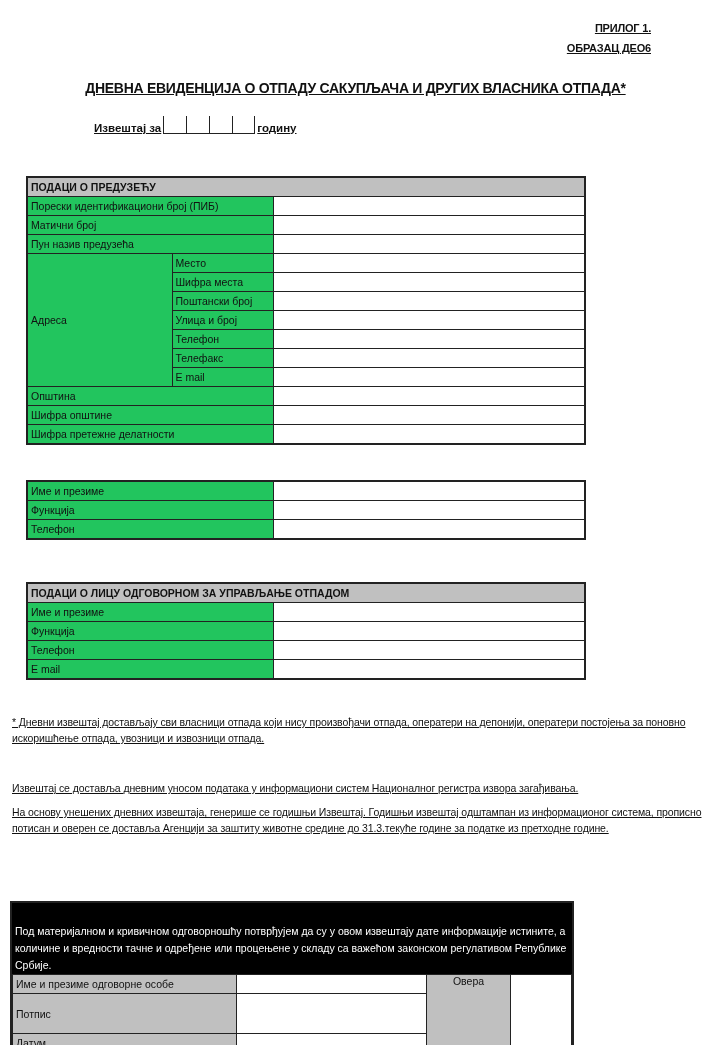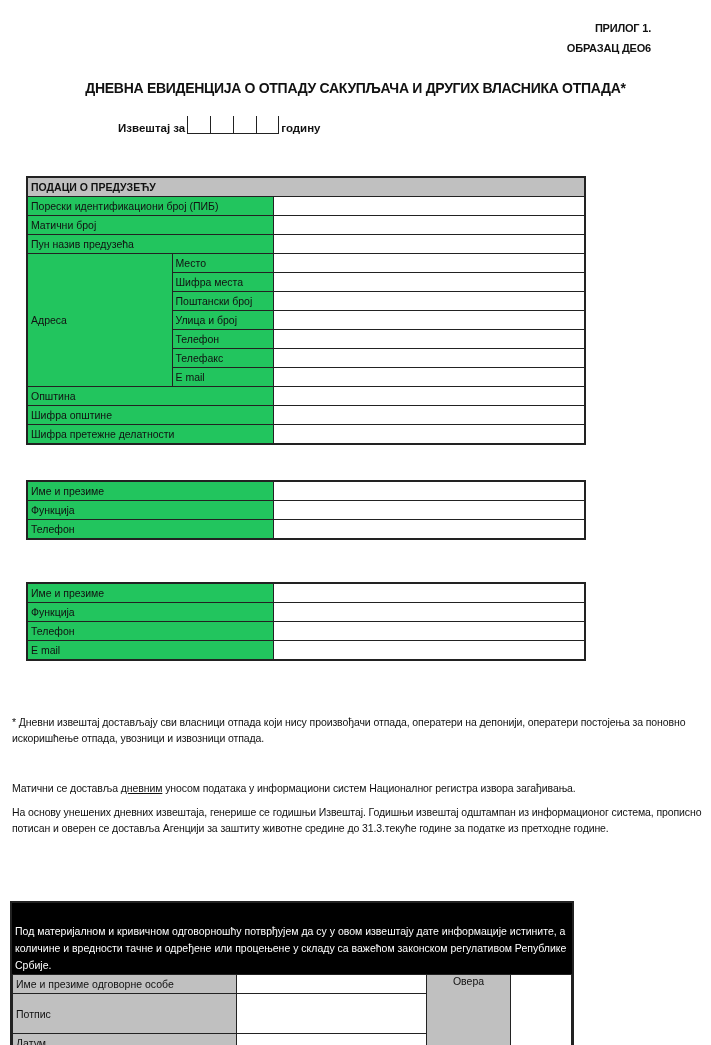--- a/index.html
+++ b/index.html
@@ -1,21 +1,21 @@
 <!DOCTYPE html>
 <html><head>
 <meta charset="utf-8">
 <style>
   html, body { margin:0; padding:0; background:#ffffff; }
   body { width:711px; height:1045px; position:relative; overflow:hidden;
          font-family:"Liberation Sans", sans-serif; color:#111; }
-  .abs { position:absolute; }
+  .abs { position:absolute;text-decoration:underline; }
   .hdr-r { right:60px; font-weight:bold; font-size:11px; text-align:right; letter-spacing:-0.2px; }
   .title { left:0; width:711px; top:80px; text-align:center; font-weight:bold; font-size:14px; letter-spacing:-0.3px; }
-  .year { top:116px; left:118px; font-size:11.5px; font-weight:bold; display:flex; align-items:flex-end; }
+  .year { top:116px; left:94px; font-size:11.5px; font-weight:bold; display:flex; align-items:flex-end; }
   .year .boxes { display:flex; height:17px; border-bottom:1.5px solid #222; margin:0 2px; }
   .year .boxes span { width:22px; border-left:1.5px solid #222; }
   .year .boxes span:last-child { border-right:1.5px solid #222; width:21px; }
 
   table.form { position:absolute; left:26px; width:560px; border-collapse:collapse;
                border:2.5px solid #222; font-size:10.5px; table-layout:fixed; }
   table.form td { border:1.5px solid #222; height:18px; padding:0 3px; line-height:18px; white-space:nowrap; overflow:hidden; }
   table.form td.g { background:#22c55e; }
   table.form td.w { background:#fff; padding:0; }
   table.form td.h { background:#c0c0c0; font-weight:bold; }
@@ -135,41 +135,44 @@
       </tr>
 </tbody>
   </table>
 
 <table class="form" style="top:582px;">
   <colgroup>
       <col style="width:246px">
       <col>
     </colgroup>
   <tbody>
+      <tr>
+        <td class="h" colspan="2">ПОДАЦИ О ЛИЦУ ОДГОВОРНОМ ЗА УПРАВЉАЊЕ ОТПАДОМ</td>
+      </tr>
   <tr>
         <td class="g">Име и презиме</td>
         <td class="w"><input class="cell-input" style=""></td>
       </tr>
   <tr>
         <td class="g">Функција</td>
         <td class="w"><input class="cell-input" style=""></td>
       </tr>
   <tr>
         <td class="g">Телефон</td>
         <td class="w"><input class="cell-input" style=""></td>
       </tr>
   <tr>
         <td class="g">E mail</td>
         <td class="w"><input class="cell-input" style=""></td>
       </tr>
 </tbody>
   </table>
 
 <div class="abs note" style="top:714px;">* Дневни извештај достављају сви власници отпада који нису произвођачи отпада, оператери на депонији, оператери постојења за поновно искоришћење отпада, увозници и извозници отпада.</div>
-<div class="abs note" style="top:780px;"><span>Матични се доставља </span><u>дневним</u><span> уносом података у информациони систем Националног регистра извора загађивања.</span></div>
+<div class="abs note" style="top:780px;"><span>Извештај се доставља </span><u>дневним</u><span> уносом података у информациони систем Националног регистра извора загађивања.</span></div>
 <div class="abs note" style="top:804px;">На основу унешених дневних извештаја, генерише се годишњи Извештај. Годишњи извештај одштампан из информационог система, прописно потисан и оверен се доставља Агенцији за заштиту животне средине до 31.3.текуће године за податке из претходне године.</div>
 
 <div class="decl">
   <div class="black">Под материјалном и кривичном одговорношћу потврђујем да су у овом извештају дате информације истините, а количине и вредности тачне и одређене или процењене у складу са важећом законском регулативом Републике Србије.</div>
   <table class="sig">
     <colgroup>
         <col style="width:224px">
         <col style="width:190px">
         <col style="width:84px">
         <col>

